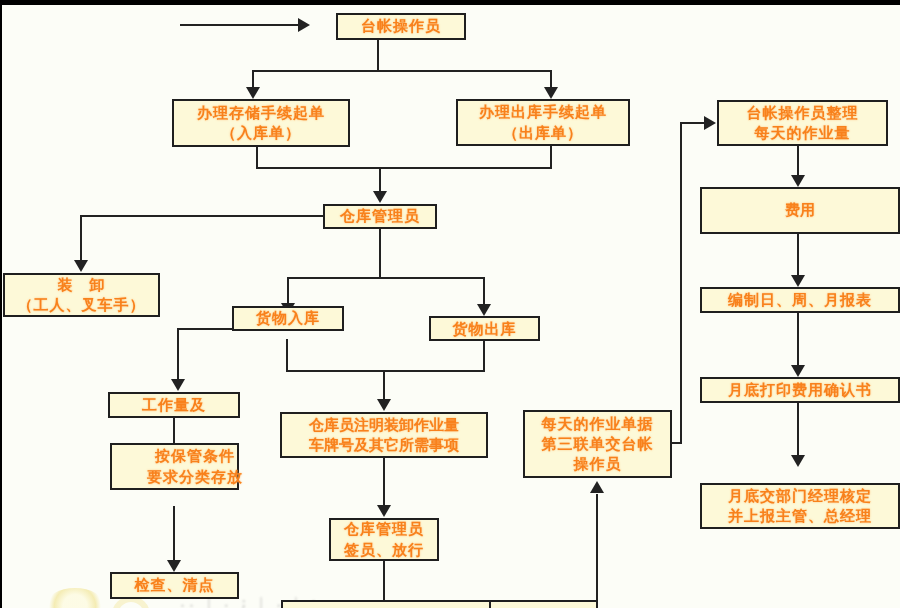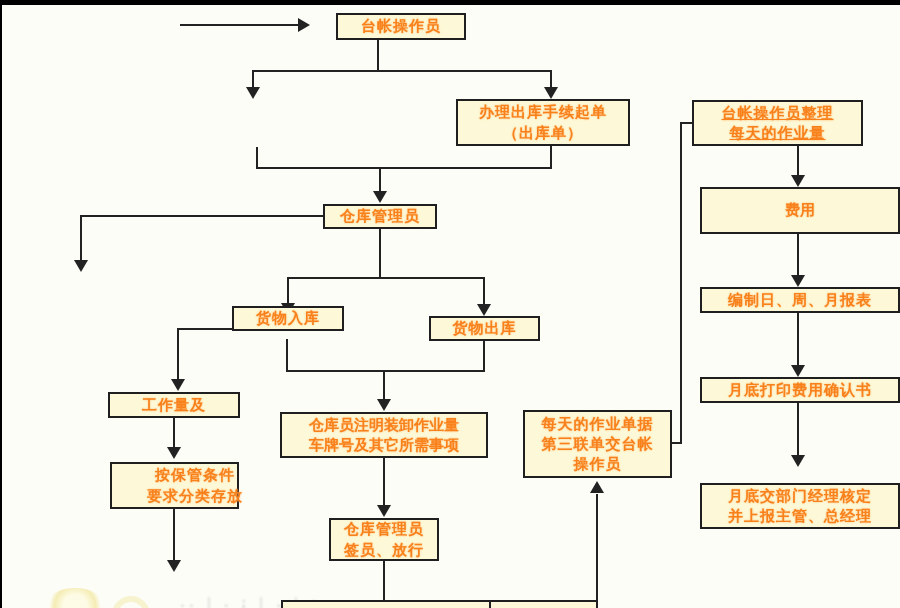--- a/index.html
+++ b/index.html
@@ -116,45 +116,53 @@
   <div class="line" style="left:797px;top:313px;width:2px;height:53px;"></div>
   <div class="ah ah-down" style="left:791px;top:365px;"></div>
   <div class="line" style="left:797px;top:403px;width:2px;height:53px;"></div>
   <div class="ah ah-down" style="left:791px;top:455px;"></div>
 
 
   <div class="node" style="left:313px;top:13px;width:130px;height:27px;margin-left:23px;">
     <span class="ln">台帐操作员</span>
   </div>
 
+  <div class="node" style="left:172px;top:99px;width:178px;height:48px;">
+    <span class="ln">办理存储手续起单</span>
+    <span class="ln">（入库单）</span>
+  </div>
 
   <div class="node" style="left:456px;top:99px;width:174px;height:47px;">
     <span class="ln">办理出库手续起单</span>
     <span class="ln">（出库单）</span>
   </div>
 
-  <div class="node" style="left:692px;top:100px;width:171px;height:46px;text-decoration:underline;">
+  <div class="node" style="left:717px;top:100px;width:171px;height:46px;">
     <span class="ln">台帐操作员整理</span>
     <span class="ln">每天的作业量</span>
   </div>
 
   <div class="node" style="left:323px;top:204px;width:114px;height:25px;">
     <span class="ln">仓库管理员</span>
   </div>
 
   <div class="node small-gap" style="left:700px;top:187px;width:200px;height:47px;">
     <span class="ln">费用</span>
   </div>
 
+  <div class="node" style="left:3px;top:273px;width:157px;height:44px;">
+    <span class="ln">装　卸</span>
+    <span class="ln">（工人、叉车手）</span>
+  </div>
 
   <div class="node" style="left:232px;top:306px;width:112px;height:25px;">
     <span class="ln">货物入库</span>
   </div>
 
-  <div class="node" style="left:429px;top:316px;width:111px;height:25px;">
+  <div class="node" style="left:429px;top:316px;width:111px;height:25px;justify-content:flex-end;">
     <span class="ln">货物出库</span>
   </div>
 
   <div class="node" style="left:700px;top:287px;width:200px;height:26px;">
     <span class="ln">编制日、周、月报表</span>
   </div>
 
   <div class="node" style="left:108px;top:392px;width:132px;height:26px;">
     <span class="ln">工作量及</span>
   </div>
@@ -167,32 +175,35 @@
   <div class="node" style="left:523px;top:410px;width:149px;height:68px;">
     <span class="ln">每天的作业单据</span>
     <span class="ln">第三联单交台帐</span>
     <span class="ln">操作员</span>
   </div>
 
   <div class="node" style="left:700px;top:377px;width:200px;height:26px;">
     <span class="ln">月底打印费用确认书</span>
   </div>
 
-  <div class="node" style="left:110px;top:462px;width:129px;height:47px;padding-left:41px;">
+  <div class="node" style="left:110px;top:443px;width:129px;height:47px;padding-left:41px;">
     <span class="ln">按保管条件</span>
     <span class="ln">要求分类存放</span>
   </div>
 
   <div class="node" style="left:700px;top:467px;width:200px;height:46px;margin-top:16px;">
     <span class="ln">月底交部门经理核定</span>
     <span class="ln">并上报主管、总经理</span>
   </div>
 
   <div class="node" style="left:329px;top:518px;width:110px;height:43px;">
     <span class="ln">仓库管理员</span>
     <span class="ln">签员、放行</span>
   </div>
 
+  <div class="node" style="left:110px;top:572px;width:129px;height:27px;">
+    <span class="ln">检查、清点</span>
+  </div>
 
   <div class="partialbox" style="left:281px;top:600px;width:317px;height:8px;"></div>
   <div class="line" style="left:489px;top:602px;width:2px;height:6px;"></div>
 
 </div>
 
 </body></html>

